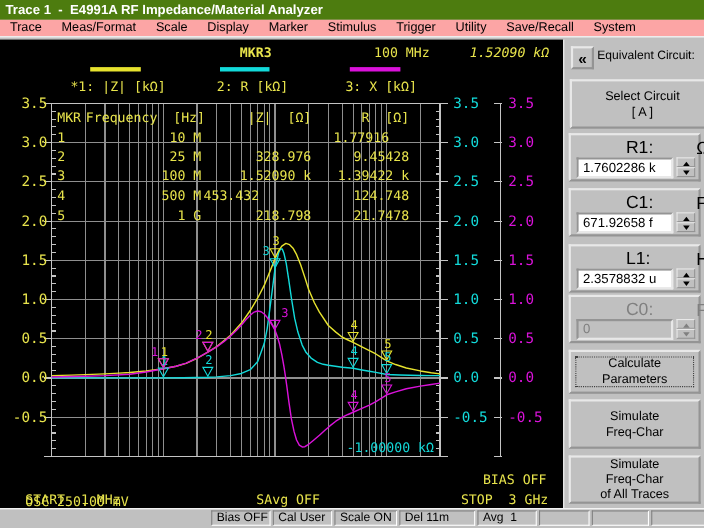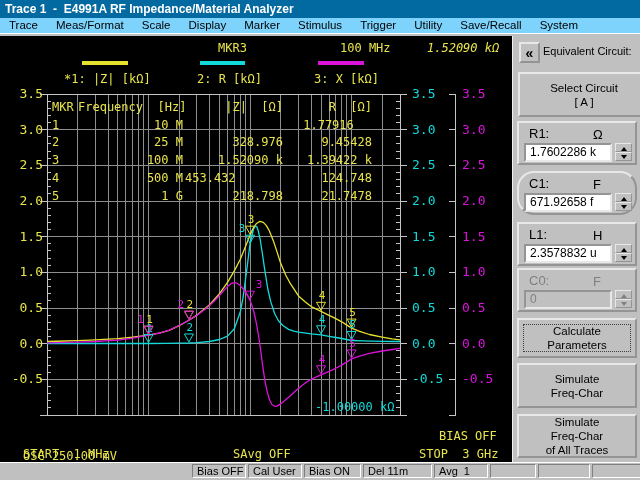--- a/index.html
+++ b/index.html
@@ -1,41 +1,41 @@
 <!DOCTYPE html>
 <html><head>
 <meta charset="utf-8">
 <style>
   html,body{margin:0;padding:0;background:#555;}
   .wrap{position:relative;width:640px;height:480px;background:#c0c0c0;overflow:hidden;
         font-family:"Liberation Sans",sans-serif;}
-  .titlebar{position:absolute;left:0;top:0;width:640px;height:18px;background:#0369a1;color:#fff;
+  .titlebar{position:absolute;left:0;top:0;width:640px;height:18px;background:#4d7c0f;color:#fff;
             font-size:12px;font-weight:bold;line-height:18px;}
   .titlebar span{margin-left:5px;white-space:pre;}
-  .menubar{position:absolute;left:0;top:18px;width:640px;height:15px;background:#7dd3fc;
+  .menubar{position:absolute;left:0;top:18px;width:640px;height:15px;background:#fca5a5;
            font-size:11.5px;line-height:15px;color:#000;}
   .mitem{display:inline-block;padding:0 9px;white-space:pre;}
   .divider{position:absolute;left:0;top:33px;width:640px;height:3px;background:#c0c0c0;
            border-top:1px solid #ffffff;box-sizing:border-box;}
   .screen{position:absolute;left:0;top:36px;width:512px;height:426px;background:#000;}
   .screen .txt{position:absolute;font-family:"DejaVu Sans Mono",monospace;font-size:12px;
                line-height:14px;color:#e8e44c;white-space:pre;}
   .legbar{position:absolute;height:4px;}
   svg{position:absolute;left:0;top:0;}
   .trow{position:absolute;left:0;width:440px;height:15px;padding-left:39px;}
   .trow span{position:absolute;font-family:"DejaVu Sans Mono",monospace;font-size:12px;
              line-height:14px;color:#e8e44c;white-space:pre;}
   .sidepanel{position:absolute;left:512px;top:36px;width:128px;height:426px;background:#c0c0c0;
              border-left:1px solid #f0f0f0;box-sizing:border-box;}
   .btn{position:absolute;background:#c0c0c0;border:2px outset #e8e8e8;box-sizing:border-box;
        color:#000;font-size:11.5px;line-height:14px;text-align:center;white-space:pre-line;
        display:flex;align-items:center;justify-content:center;}
   .group{position:absolute;left:4px;width:120px;height:44px;border:2px outset #e8e8e8;
          background:#c0c0c0;box-sizing:border-box;}
-  .group .lbl{position:absolute;font-size:13px;color:#000;}
+  .group .lbl{position:absolute;font-size:16px;color:#000;margin-left:40px;}
   .group .inp{position:absolute;left:5px;top:20px;width:88px;height:19px;background:#fff;
               border:2px inset #e8e8e8;box-sizing:border-box;font-size:12px;line-height:15px;
               padding-left:4px;color:#000;white-space:pre;}
   .spin{position:absolute;left:96px;top:20px;width:17px;height:19px;}
   .spinbtn{position:absolute;left:0;width:17px;height:9px;background:#c0c0c0;
            border:1px outset #e8e8e8;box-sizing:border-box;}
   .arrow{position:absolute;left:5px;width:0;height:0;border-left:3px solid transparent;
          border-right:3px solid transparent;}
   .up .arrow{top:3px;border-bottom:4px solid #000;}
   .dn .arrow{top:2px;border-top:4px solid #000;}
@@ -256,21 +256,21 @@
         <text x="140.52076218822" y="287.19939999999997" fill="#da12da" text-anchor="middle" font-family="&quot;DejaVu Sans Mono&quot;,monospace" font-size="11">1</text>
         <path d="M 184.41993517379214 275.21226666666666 L 193.41993517379214 275.21226666666666 L 188.91993517379214 283.21226666666666 Z" fill="none" stroke="#da12da" stroke-width="1"></path>
         <text x="180.91993517379214" y="272.21226666666666" fill="#da12da" text-anchor="middle" font-family="&quot;DejaVu Sans Mono&quot;,monospace" font-size="11">2</text>
         <path d="M 245.54152437644 255.2104 L 254.54152437644 255.2104 L 250.04152437644 263.2104 Z" fill="none" stroke="#da12da" stroke-width="1"></path>
         <text x="259.04152437644" y="252.2104" fill="#da12da" text-anchor="middle" font-family="&quot;DejaVu Sans Mono&quot;,monospace" font-size="11">3</text>
         <path d="M 316.5014919633361 329.768 L 325.5014919633361 329.768 L 321.0014919633361 337.768 Z" fill="none" stroke="#da12da" stroke-width="1"></path>
         <text x="322.0014919633361" y="326.768" fill="#da12da" text-anchor="middle" font-family="&quot;DejaVu Sans Mono&quot;,monospace" font-size="11">4</text>
         <path d="M 347.06228656466 313.9391333333333 L 356.06228656466 313.9391333333333 L 351.56228656466 321.9391333333333 Z" fill="none" stroke="#da12da" stroke-width="1"></path>
         <text x="352.56228656466" y="310.9391333333333" fill="#da12da" text-anchor="middle" font-family="&quot;DejaVu Sans Mono&quot;,monospace" font-size="11">5</text>
       </svg>
-    <div class="txt" style="left:218px;top:5px;">MKR3</div>
+    <div class="txt" style="left:218px;top:5px;font-weight:bold;">MKR3</div>
     <div class="txt" style="left:340px;top:5px;">100 MHz</div>
     <div class="txt" style="left:427px;top:5px;font-style:italic;">1.52090 kΩ</div>
     <div id="legend">
         <div class="legbar" style="left: 82px; top: 25px; width: 46px; background: rgb(230, 226, 46); position: absolute;"></div>
         <div class="txt" style="left: 64px; top: 36px;">*1: |Z| [kΩ]</div>
         <div class="legbar" style="left: 200px; top: 25px; width: 45px; background: rgb(18, 218, 218); position: absolute;"></div>
         <div class="txt" style="left: 197px; top: 36px;">2: R [kΩ]</div>
         <div class="legbar" style="left: 318px; top: 25px; width: 46px; background: rgb(218, 18, 218); position: absolute;"></div>
         <div class="txt" style="left: 314px; top: 36px;">3: X [kΩ]</div>
       </div>
@@ -331,21 +331,21 @@
           <div class="inp">1.7602286 k</div>
           <div class="spin">
             <div class="spinbtn up" style="top: 0px;">
               <span class="arrow"></span>
             </div>
             <div class="spinbtn dn" style="top: 9px;">
               <span class="arrow"></span>
             </div>
           </div>
         </div>
-        <div class="group" style="top: 135px; border-radius: 17px;">
+        <div class="group" style="top: 135px;">
           <span class="lbl" style="left: 10px; top: 3px;">C1:</span>
           <span class="lbl" style="left: 74px; top: 4px;">F</span>
           <div class="inp">671.92658 f</div>
           <div class="spin">
             <div class="spinbtn up" style="top: 0px;">
               <span class="arrow"></span>
             </div>
             <div class="spinbtn dn" style="top: 9px;">
               <span class="arrow"></span>
             </div>
@@ -386,20 +386,20 @@
 Freq-Char</div>
     <div class="btn" style="left:4px;top:378px;width:120px;height:44px;">Simulate
 Freq-Char
 of All Traces</div>
   </div>
 
   <div class="statusbar" id="statusbar">
       <div class="spacer" style="width: 192px;"></div>
       <div class="scell" style="width: 54px;">Bias OFF</div>
       <div class="scell" style="width: 54px;">Cal User</div>
-      <div class="scell" style="width: 57px;">Bias ON</div>
+      <div class="scell" style="width: 57px;">Scale ON</div>
       <div class="scell" style="width: 69px;">Del 11m</div>
       <div class="scell" style="width: 54px;">Avg  1</div>
       <div class="scell" style="width: 46px;"></div>
       <div class="scell" style="width: 52px;"></div>
       <div class="scell" style="width: 50px;"></div>
     </div>
 </div>
 
 </body></html>

